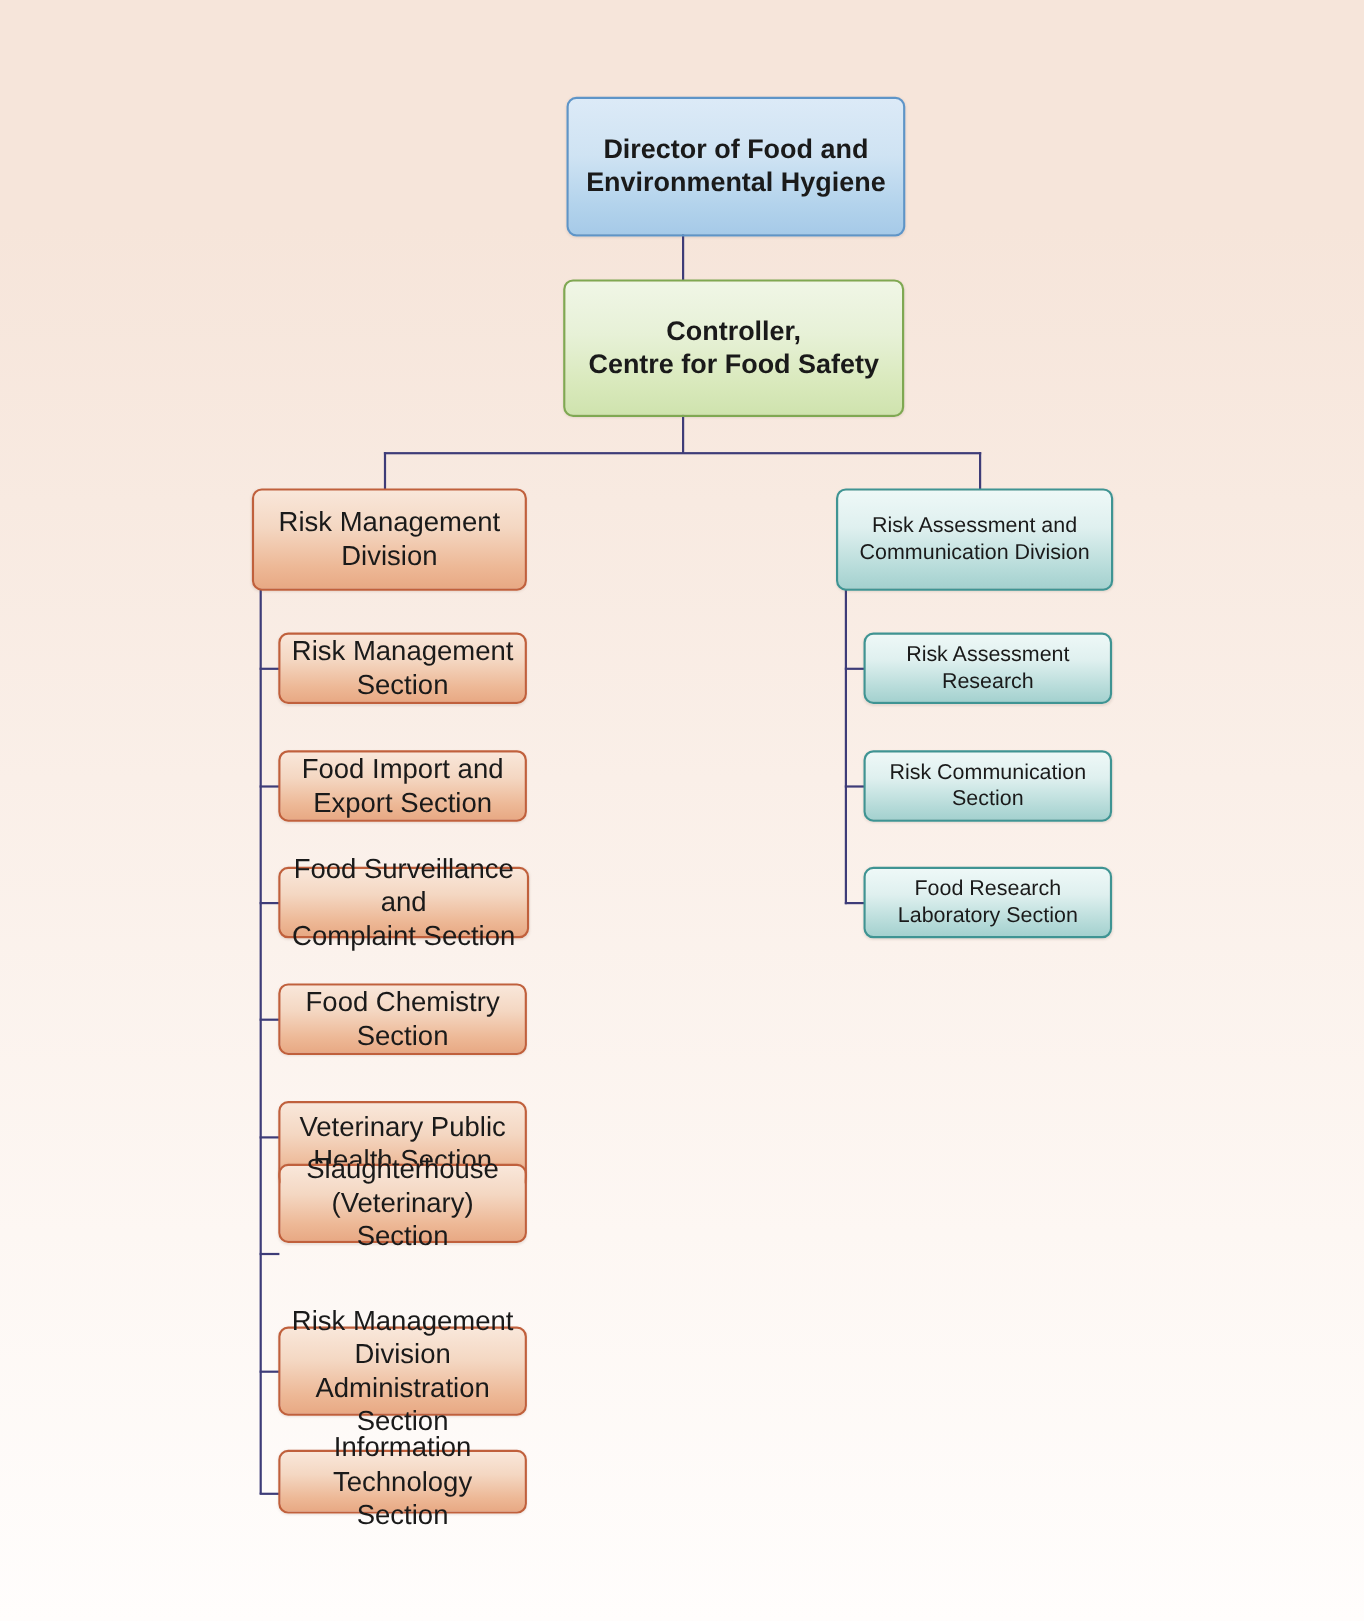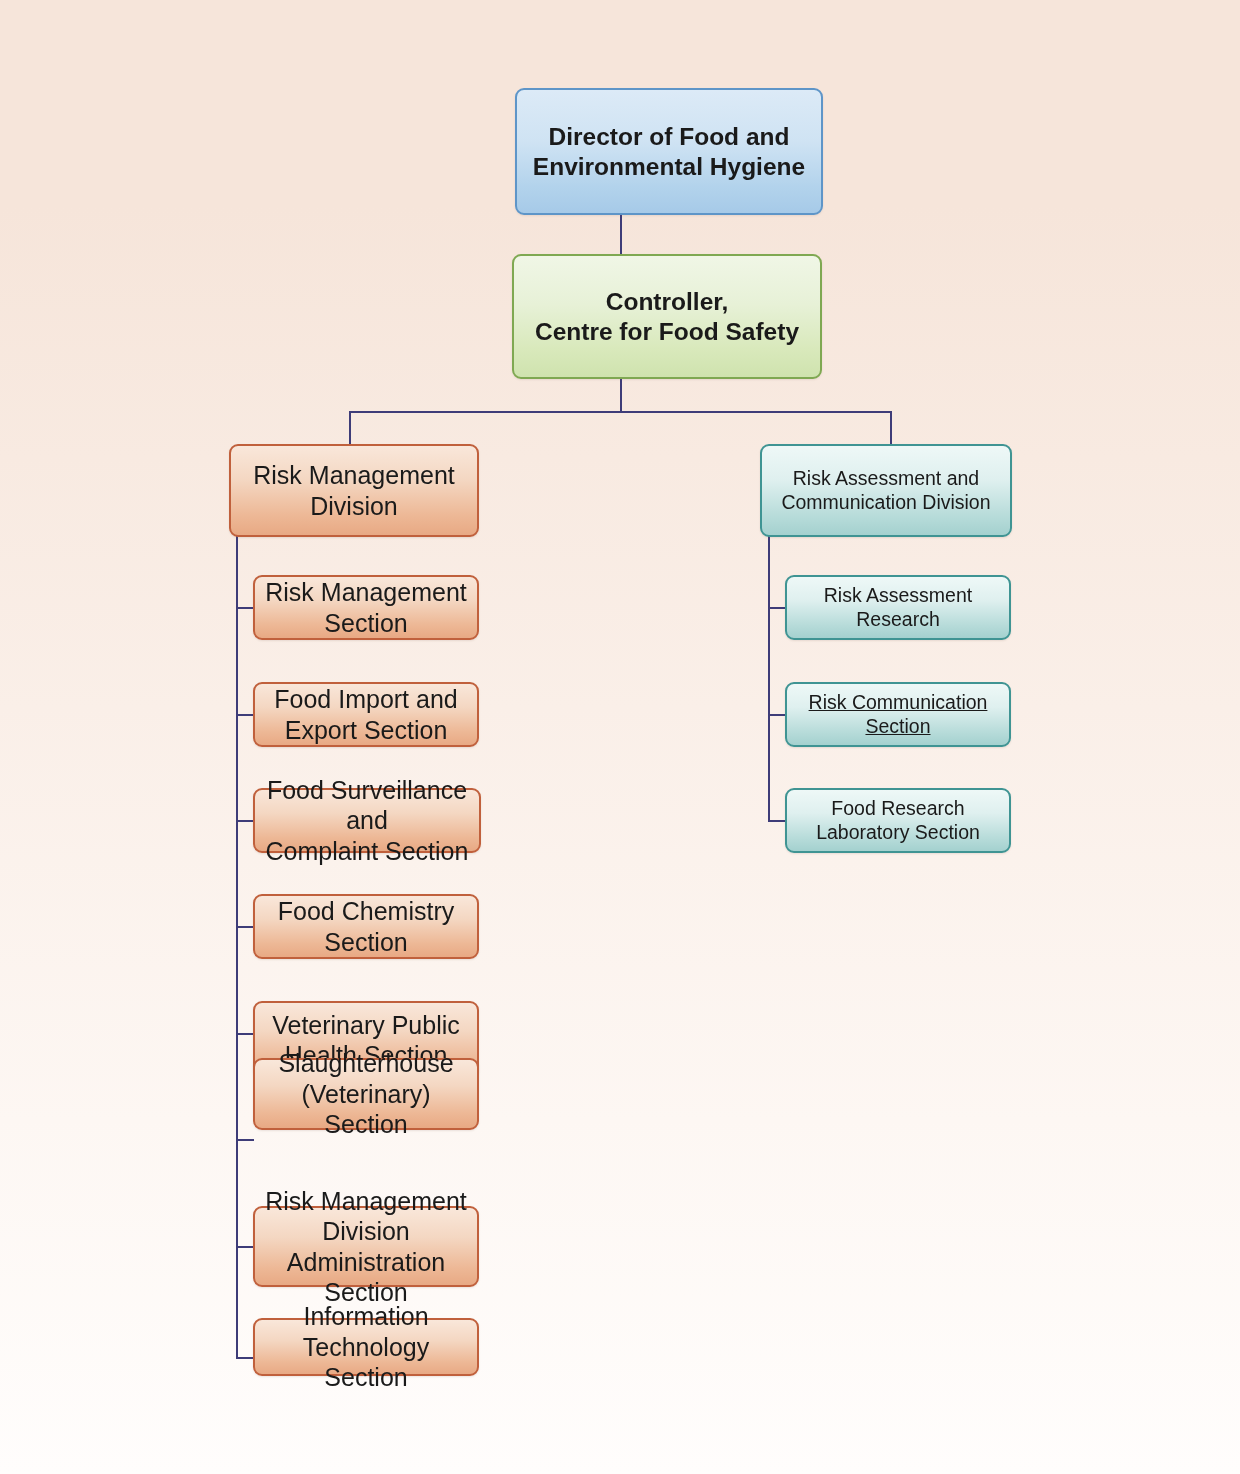--- a/index.html
+++ b/index.html
@@ -161,21 +161,21 @@
   </div>
   <div class="node orange" style="left:253px; top:1318px; width:226px; height:58px;">
     <span class="label">Information Technology
 Section</span>
   </div>
 
   <div class="node teal" style="left:785px; top:575px; width:226px; height:65px;">
     <span class="label">Risk Assessment
 Research</span>
   </div>
-  <div class="node teal" style="left:785px; top:682px; width:226px; height:65px;text-decoration:underline;">
+  <div class="node teal" style="left:785px; top:682px; width:226px; height:65px;">
     <span class="label">Risk Communication
 Section</span>
   </div>
   <div class="node teal" style="left:785px; top:788px; width:226px; height:65px;">
     <span class="label">Food Research
 Laboratory Section</span>
   </div>
 
 </div>
 

